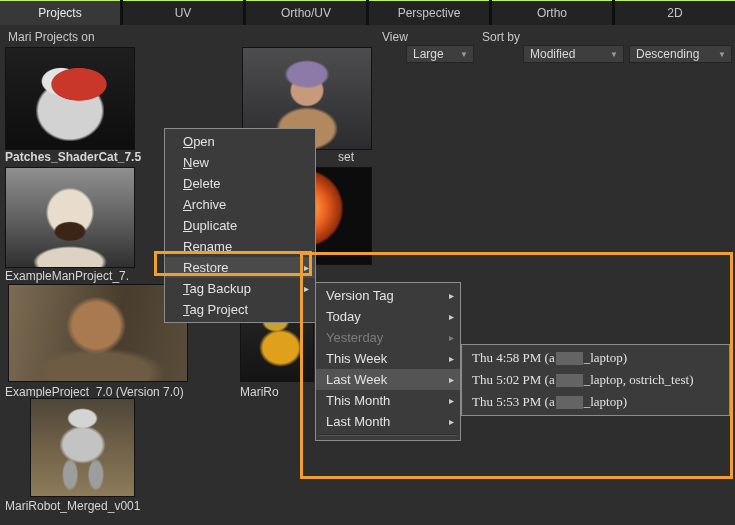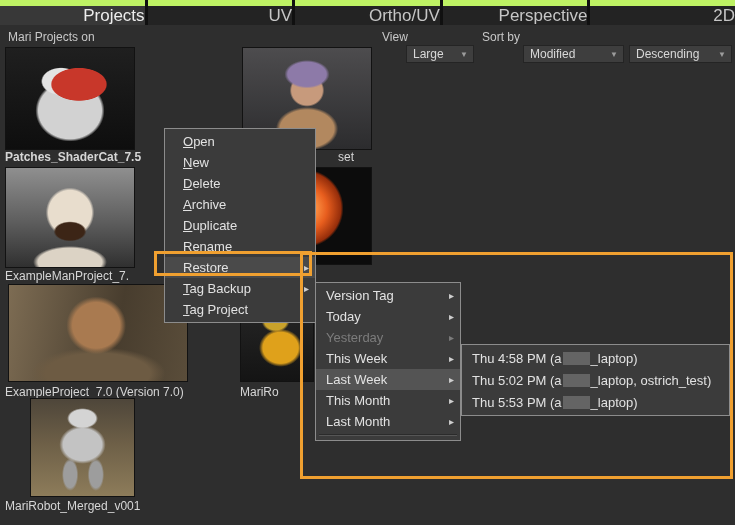--- a/index.html
+++ b/index.html
@@ -1,21 +1,21 @@
 <!DOCTYPE html>
 <html><head>
 <meta charset="utf-8">
 <style>
   * { margin:0; padding:0; box-sizing:border-box; }
   body { background:#1a1a1a; font-family:"Liberation Sans", sans-serif; }
   .app { position:relative; width:735px; height:525px; background:#2e2e2e; overflow:hidden; }
 
   
   .tabbar { position:absolute; left:0; top:0; width:735px; height:25px; background:#101010; display:flex; gap:3px; }
-  .tab { flex:1; display:flex; align-items:center; justify-content:flex-end; background:#232323; color:#c6c6c6; font-size:17px; border-top:6px solid #bef264; cursor:default; }
+  .tab { flex:1; display:flex; align-items:center; justify-content:center; background:#232323; color:#c6c6c6; font-size:12px; border-top:1px solid #bef264; cursor:default; }
   .tab.active { background:#383838; color:#ececec; }
 
   
   .toolbar-label { position:absolute; color:#c8c8c8; font-size:12px; white-space:nowrap; }
   .combo { position:absolute; height:18px; top:45px; background:#3e3e3e; border:1px solid #242424; color:#d8d8d8; font-size:12px; display:flex; align-items:center; justify-content:space-between; padding:0 5px 0 6px; }
   .combo .arr { color:#9c9c9c; font-size:8px; margin-left:6px; }
 
   
   .thumb { position:absolute; border:1px solid #121212; }
   .caption { position:absolute; color:#d6d6d6; font-size:12px; white-space:nowrap; }
@@ -61,40 +61,43 @@
   .mi.disabled, .mi.disabled .arrow { color:#7c7c7c; }
   .mi.hover { background:#545454; }
   .mi.parent-open { background:#4a4a4a; }
   .sep { height:0; border-top:1px solid #2b2b2b; border-bottom:1px solid #565656; margin:2px 3px; }
   .subsub .mi { height:22px; }
   .redact { display:inline-block; width:27px; height:13px; background:#646464; margin:0 1px; vertical-align:-2px; }
 
   
   .hl { position:absolute; border:3px solid #f0a030; pointer-events:none; z-index:40; background:transparent; }
 
-  .z-menu { z-index:10; } .z-sub { z-index:12;margin-top:24px; } .z-subsub { z-index:14; }
+  .z-menu { z-index:10; } .z-sub { z-index:12;margin-top:24px; } .z-subsub { z-index:14;font-family:Liberation Serif, serif; }
   u { text-decoration:underline; }
 </style>
 </head>
 <body>
 
 <div class="app">
 
   <div class="tabbar">
     <div class="tab active">
         <span>Projects</span>
       </div>
     <div class="tab">
         <span>UV</span>
       </div>
     <div class="tab">
         <span>Ortho/UV</span>
       </div>
     <div class="tab">
         <span>Perspective</span>
+      </div>
+    <div class="tab">
+        <span>Ortho</span>
       </div>
     <div class="tab">
         <span>2D</span>
       </div>
   </div>
 
   <div class="toolbar-label" style="left:8px; top:30px;">Mari Projects on</div>
   <div class="toolbar-label" style="left:382px; top:30px;">View</div>
   <div class="combo" style="left:406px; width:68px;">
     <span>Large</span>

